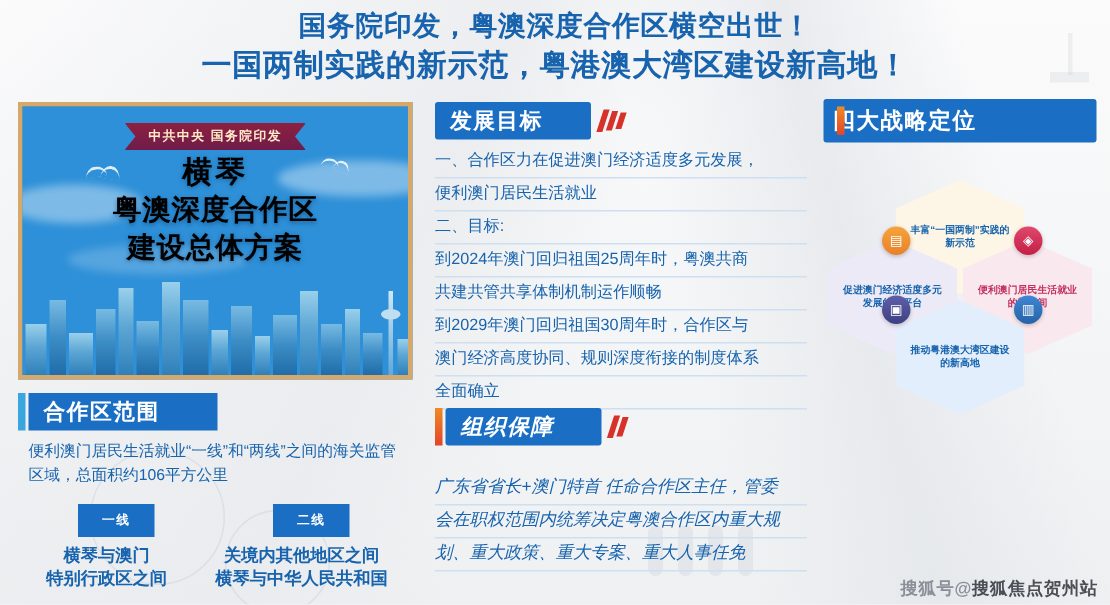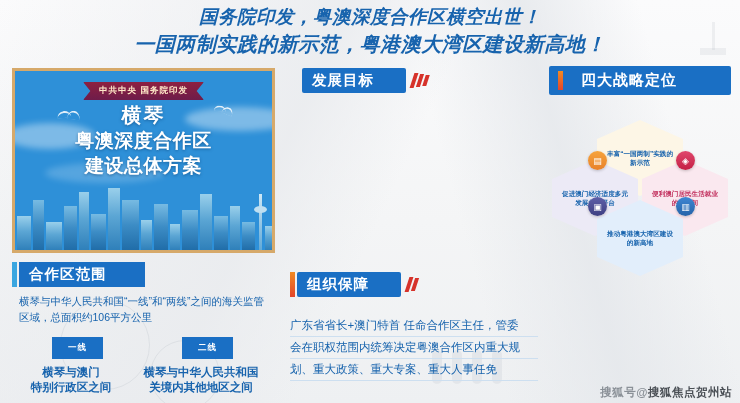--- a/index.html
+++ b/index.html
@@ -21,21 +21,21 @@
   
   .bgring {
     position: absolute; border-radius: 50%;
     border: 1px solid rgba(168,176,186,.22);
   }
   .bgbar {
     position: absolute; background: rgba(172,180,190,.17);
   }
 
   
-  .header { position: absolute; left: 0; top: 4px; width: 740px; font-style: italic; }
+  .header { position: absolute; left: 0; top: 4px; width: 740px; }
   .title-line {
     color: #1763ad; font-weight: bold; letter-spacing: .5px;
     text-align: center; white-space: nowrap;
   }
   .title-line.l1 { font-size: 18.5px; line-height: 26px; }
   .title-line.l2 { font-size: 20px; line-height: 29px; }
 
   
   .poster {
     position: absolute; left: 12px; top: 68px; width: 263px; height: 185px;
@@ -68,21 +68,21 @@
   }
   .ribbon {
     position: absolute; left: 50%; top: 11px; transform: translateX(-50%);
     background: linear-gradient(180deg, #8e2040 0%, #6e1c4a 100%);
     color: #ffe9c9; font-size: 8.5px; font-weight: bold;
     padding: 3px 16px; letter-spacing: 1px; white-space: nowrap;
     clip-path: polygon(0 0, 100% 0, 94% 50%, 100% 100%, 0 100%, 6% 50%);
   }
   .poster-title {
     position: absolute; left: 0; right: 0; top: 32px;
-    text-align: center; color: #ffffff; font-weight: bold;
+    text-align: center; color: #000000; font-weight: bold;
     text-shadow: 0 1px 3px rgba(10,60,110,.55);
   }
   .pt1 { font-size: 20px; line-height: 25px; letter-spacing: 2px; }
   .pt2 { font-size: 19px; line-height: 25px; letter-spacing: .5px; }
   .pt3 { font-size: 19px; line-height: 25px; letter-spacing: .5px; }
   .skyline { position: absolute; left: 0; bottom: 0; width: 100%; height: 78px; }
   .bldg {
     position: absolute; bottom: 0;
     background: linear-gradient(180deg, #9fd3ec 0%, #5ea7d4 45%, #2f7fb8 100%);
     opacity: .95;
@@ -141,40 +141,40 @@
     font-size: 8.5px; font-weight: bold; padding: 5px 16px;
     letter-spacing: 1px;
     margin-left: 13px;
   }
   .line-txt {
     margin-top: 6px; font-size: 11.5px; line-height: 15px;
     color: #1763ad; font-weight: bold;
   }
 
   
-  .mid { position: absolute; left: 302px; top: 68px; width: 248px; }
+  .mid { position: absolute; left: 290px; top: 68px; width: 248px; }
   .mid .panel-head { width: 104px; border-radius: 2px; }
   .goal-body { margin-top: 4px; }
   .goal-line {
     font-size: 10.8px; line-height: 21px; color: #1763ad;
     border-bottom: 1px solid #cddff0; white-space: nowrap;
   }
-  .org { position: absolute; left: 290px; top: 272px; width: 248px; }
+  .org { position: absolute; left: 290px; top: 272px; width: 248px; font-style: italic; }
   .org .panel-head { width: 104px; margin-left: 7px; border-radius: 2px; }
   .org-body { margin-top: 18px; }
   .org-line {
     font-size: 11.5px; line-height: 21px; color: #1763ad;
     border-bottom: 1px solid #cddff0; white-space: nowrap;
   }
 
   
   .right { position: absolute; left: 549px; top: 66px; width: 182px; }
   .right .panel-head { width: 182px; height: 29px; border-radius: 2px; }
   .right .panel-head .accent.or { left: 9px; height: 19px; width: 5px; top: 5px; }
-  .right .panel-head .htxt { padding-left: 32px; font-size: 15px; font-family: Liberation Mono, monospace; }
+  .right .panel-head .htxt { padding-left: 6px; font-size: 15px; font-family: Liberation Mono, monospace; }
 
   .hexwrap {
     position: absolute; left: 540px; top: 118px; width: 200px; height: 150px;
   }
   .hex {
     position: absolute; width: 86px; height: 76px;
     clip-path: polygon(50% 0%, 100% 25%, 100% 75%, 50% 100%, 0% 75%, 0% 25%);
     display: flex; align-items: center; justify-content: center;
     text-align: center; font-size: 6.6px; line-height: 9px;
     font-weight: bold; color: #1763ad; padding: 0 8px;
@@ -257,49 +257,59 @@
       <div class="tower" style="left:244px;"></div>
       <div class="bldg" style="left:250px;width:11px;height:24px;"></div>
     </div>
   </div>
 
   <div class="scope">
     <div class="panel-head">
       <span class="accent cy"></span>
       <span class="htxt">合作区范围</span>
     </div>
-    <div class="scope-desc">横琴与中华人民共和国“一线”和“两线”之间的海关监管区域，总面积约106平方公里</div>
+    <div class="scope-desc">便利澳门居民生活就业“一线”和“两线”之间的海关监管区域，总面积约106平方公里</div>
     <div class="line-row">
       <div class="line-col">
         <span class="line-badge">一线</span>
         <div class="line-txt">
           <div>横琴与澳门</div>
           <div>特别行政区之间</div>
         </div>
       </div>
       <div class="line-col">
         <span class="line-badge">二线</span>
         <div class="line-txt">
+          <div>关境内其他地区之间</div>
           <div>横琴与中华人民共和国</div>
-          <div>关境内其他地区之间</div>
         </div>
       </div>
     </div>
   </div>
 
   <div class="mid">
     <div style="display:flex;align-items:center;">
       <div class="panel-head">
         <span class="htxt">发展目标</span>
       </div>
       <div class="slash">
           <i></i>
           <i></i>
           <i></i>
         </div>
+    </div>
+    <div class="goal-body">
+      <div class="goal-line">一、合作区力在促进澳门经济适度多元发展，</div>
+      <div class="goal-line">便利澳门居民生活就业</div>
+      <div class="goal-line">二、目标:</div>
+      <div class="goal-line">到2024年澳门回归祖国25周年时，粤澳共商</div>
+      <div class="goal-line">共建共管共享体制机制运作顺畅</div>
+      <div class="goal-line">到2029年澳门回归祖国30周年时，合作区与</div>
+      <div class="goal-line">澳门经济高度协同、规则深度衔接的制度体系</div>
+      <div class="goal-line">全面确立</div>
     </div>
   </div>
 
   <div class="org">
     <div style="display:flex;align-items:center;position:relative;">
       <div class="panel-head">
         <span class="accent or"></span>
         <span class="htxt">组织保障</span>
       </div>
       <div class="slash">

